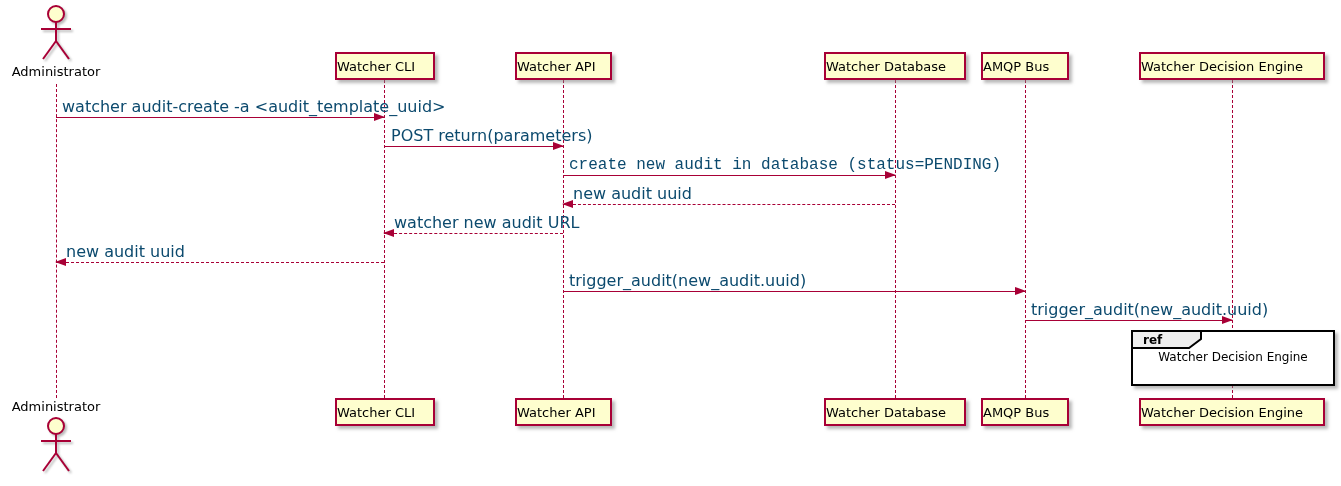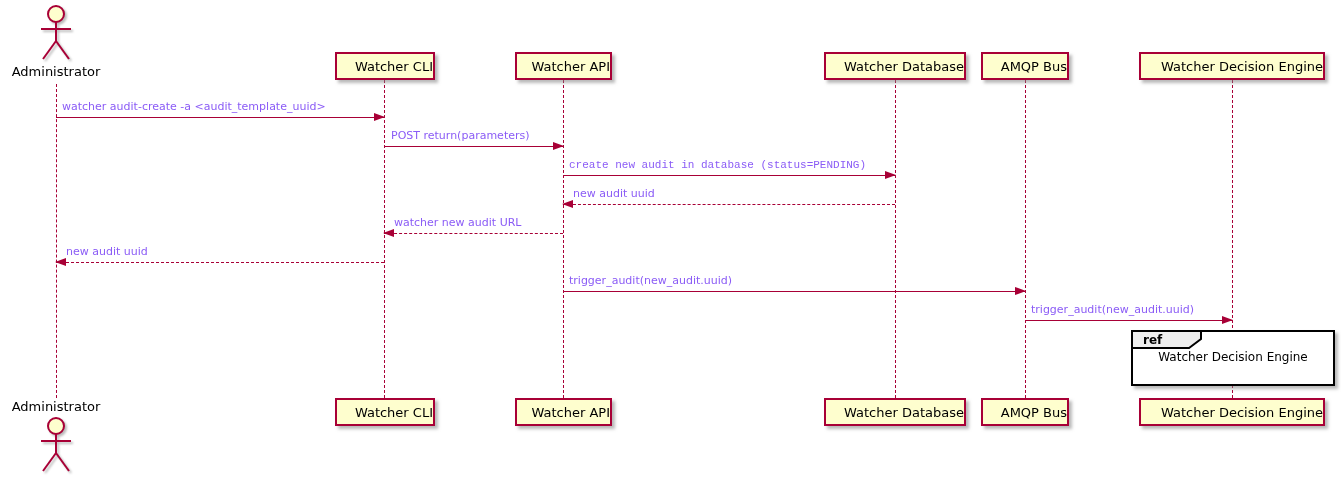--- a/index.html
+++ b/index.html
@@ -2,28 +2,28 @@
 <html><head>
 <meta charset="utf-8">
 <style>
   html,body{margin:0;padding:0;background:#ffffff;}
   body{font-family:"DejaVu Sans","Liberation Sans",sans-serif;}
   .stage{position:relative;width:1341px;height:486px;background:#fff;overflow:hidden;}
 
   .lifeline{position:absolute;width:0;border-left:1px dashed #A80036;z-index:0;}
 
   .pbox{position:absolute;height:28px;box-sizing:border-box;background:#FEFECE;border:2px solid #A80036;
-        box-shadow:3px 3px 3px rgba(130,130,130,0.55);display:flex;align-items:center;justify-content:flex-end;
+        box-shadow:3px 3px 3px rgba(130,130,130,0.55);display:flex;align-items:center;justify-content:flex-start;
         font-size:13px;color:#000;white-space:nowrap;z-index:2;}
 
   .actor-col{position:absolute;display:flex;flex-direction:column;align-items:center;z-index:2;}
   .actor-name{font-size:13px;color:#000;white-space:nowrap;line-height:16px;}
   .actor-fig{filter:drop-shadow(2px 2px 1px #bbbbbb);}
 
-  .msg-label{position:absolute;font-size:11px;color:#8b5cf6;white-space:nowrap;z-index:1;line-height:14px;}
+  .msg-label{position:absolute;font-size:16px;color:#0c4a6e;white-space:nowrap;z-index:1;line-height:14px;}
   .msg-line{position:absolute;height:0;border-top:1px solid #A80036;z-index:1;}
   .msg-line.dashed{border-top-style:dashed;}
   .head{position:absolute;width:0;height:0;border-top:4px solid transparent;border-bottom:4px solid transparent;}
   .head.right{right:-1px;top:-5px;border-left:11px solid #A80036;}
   .head.left{left:-1px;top:-5px;border-right:11px solid #A80036;}
 
   .ref{position:absolute;box-sizing:border-box;background:#ffffff;border:2px solid #000;
        box-shadow:3px 3px 3px rgba(130,130,130,0.55);z-index:3;}
   .ref-body{margin-top:17px;text-align:center;font-size:12px;color:#000;line-height:17px;}
   .ref-tab{position:absolute;left:-2px;top:-2px;width:72px;height:20px;}

